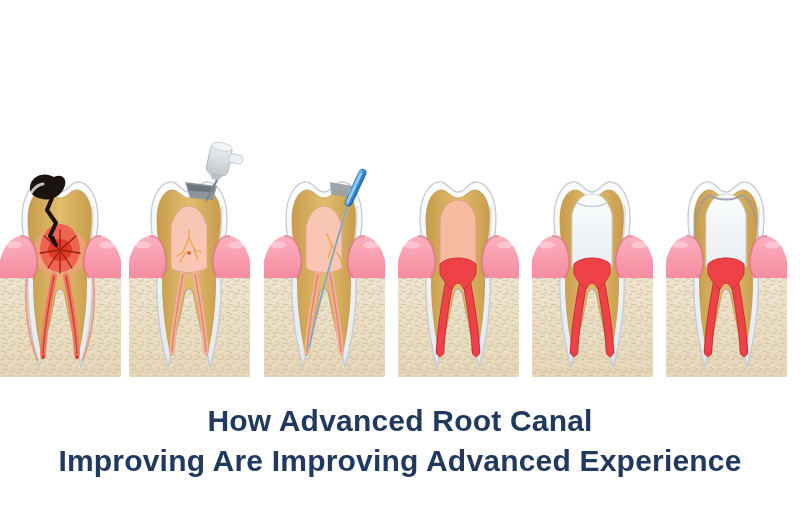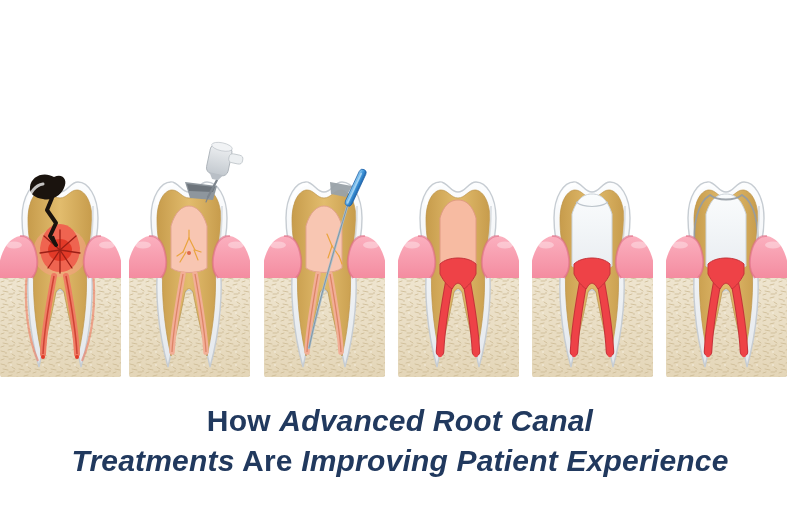--- a/index.html
+++ b/index.html
@@ -4,21 +4,21 @@
 <style>
   html,body{margin:0;padding:0;background:#ffffff;}
   .canvas{position:relative;width:800px;height:530px;background:#ffffff;overflow:hidden;
           font-family:"Liberation Sans", sans-serif;}
   .stages-row{position:absolute;left:0;top:0;width:800px;height:400px;}
   .stage-panel{position:absolute;top:140px;width:121px;height:240px;}
   .stage-panel svg{display:block;}
   h1.title{position:absolute;left:0;top:401px;width:800px;margin:0;text-align:center;
            font-size:30px;line-height:40px;letter-spacing:0.2px;font-weight:400;}
   h1.title .tl{display:block;white-space:nowrap;}
-  h1.title span.bold{font-weight:700;font-style:italic;}
+  h1.title span.bold{font-weight:700;}
   h1.title span.reg{font-weight:700;}
 </style>
 </head>
 <body>
 
 <div class="canvas">
   <div class="stages-row">
       <div class="stage-panel" style="left: 0px;">
         <svg viewBox="0 0 121 240" width="121" height="240">
 <defs>
@@ -544,15 +544,15 @@
   <path d="M101,96 C91,95 86,104 84,118 C83,127 85,134 89,138" stroke="#dd6781" stroke-width="2" fill="none" opacity="0.55"></path>
   <ellipse cx="14" cy="105" rx="8" ry="3.5" fill="#ffffff" opacity="0.35"></ellipse>
   <ellipse cx="107" cy="105" rx="8" ry="3.5" fill="#ffffff" opacity="0.35"></ellipse>
 </g>
 
 </svg>
       </div>
     </div>
   <h1 class="title" style="color: rgb(33, 57, 94);">
     <span class="tl"><span class="reg">How </span><span class="bold">Advanced Root Canal</span></span>
-    <span class="tl"><span class="bold">Treatments</span><span class="reg"> Are </span><span class="bold">Improving Patient Experience</span></span>
+    <span class="tl"><span class="bold">Improving</span><span class="reg"> Are </span><span class="bold">Improving Advanced Experience</span></span>
   </h1>
 </div>
 
 </body></html>

